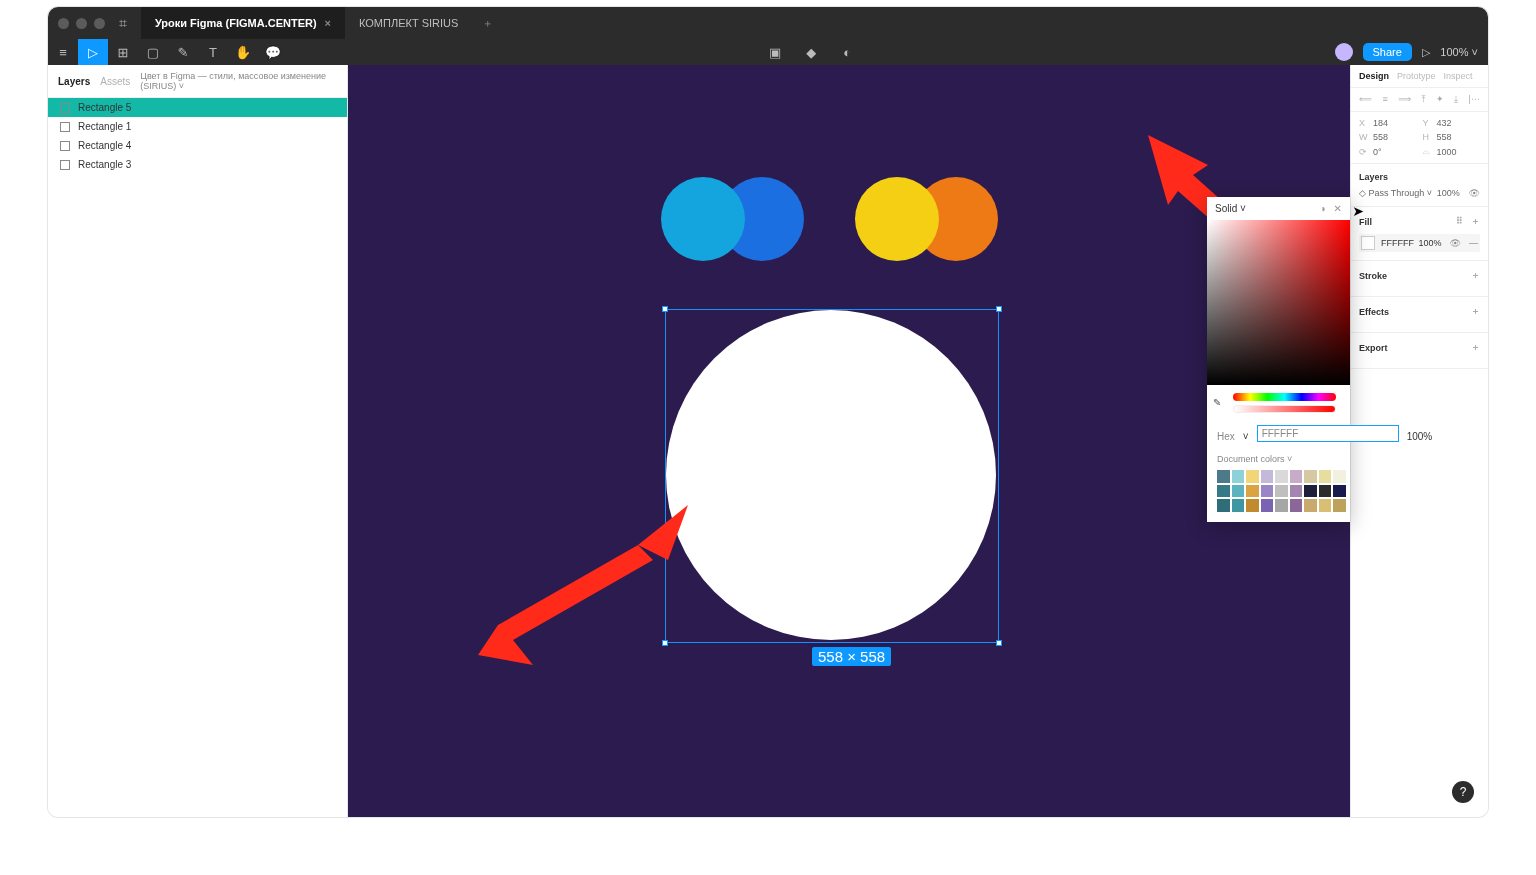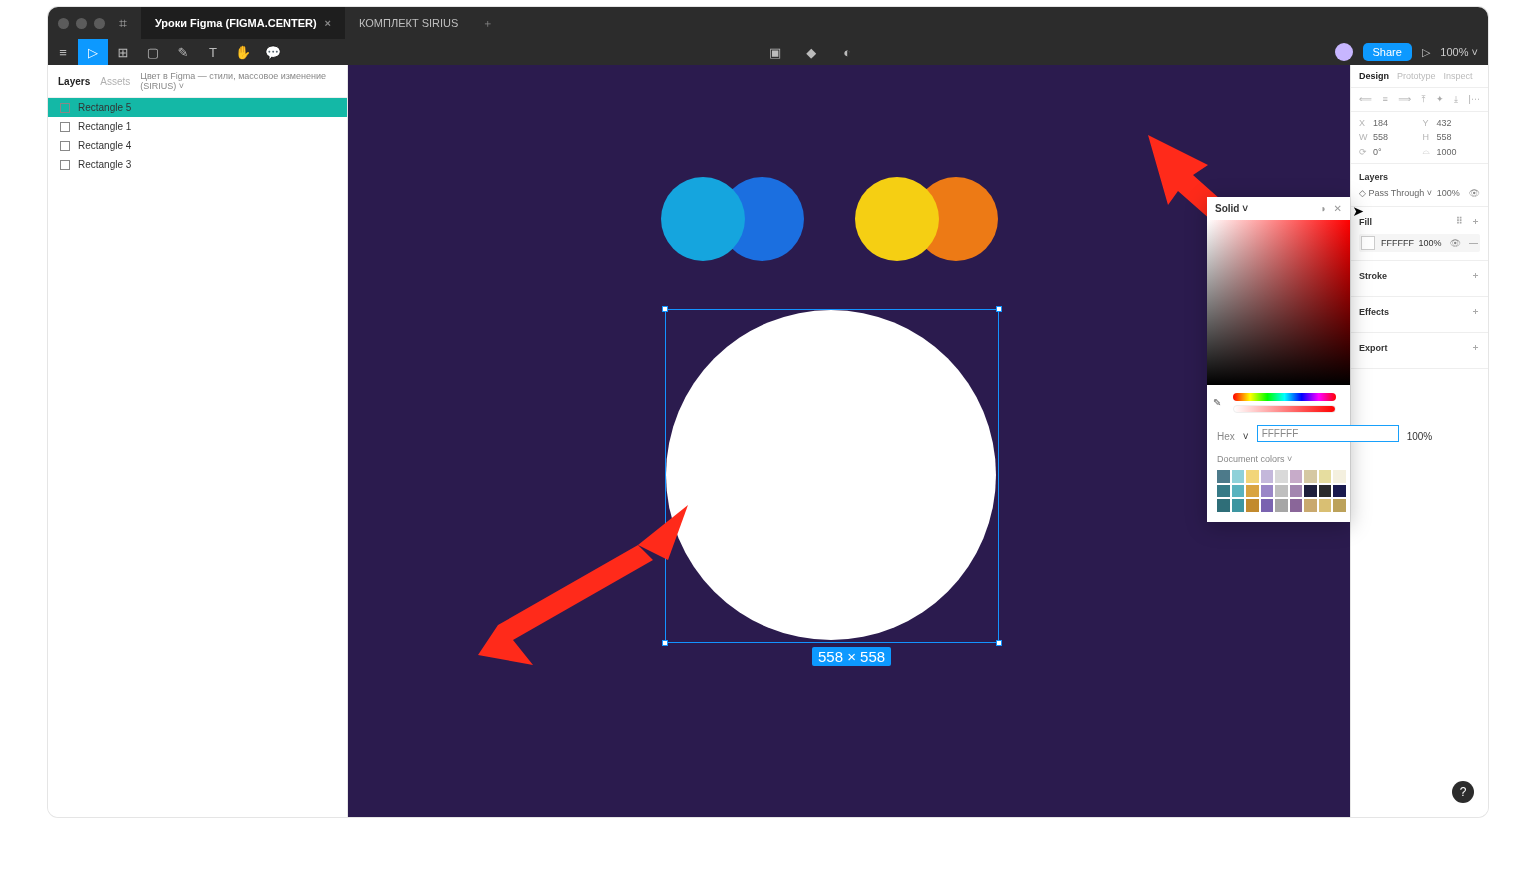--- a/index.html
+++ b/index.html
@@ -71,21 +71,21 @@
   .sec .hdr { display:flex; justify-content:space-between; align-items:center; color:#333; font-weight:600; margin-bottom:6px; }
   .fill-row { display:flex; align-items:center; gap:4px; background:#f5f5f5; padding:2px; border-radius:2px; }
   .swatch { width:14px; height:14px; background:#fff; border:1px solid #ccc; }
   .fill-hex { flex:1; font-size:9px; color:#333; padding-left:2px; }
   .fill-op { font-size:9px; color:#333; }
   .eye { color:#888; margin-left:4px; }
 
   
   .picker { position:absolute; top:190px; right:138px; width:143px; background:#fff; box-shadow:0 4px 20px rgba(0,0,0,.25); z-index:30; font-size:10px; }
   .picker-hdr { display:flex; align-items:center; padding:6px 8px; color:#333; }
-  .picker-hdr .mode { font-weight:700; }
+  .picker-hdr .mode { font-weight:400; }
   .picker-hdr .sp { flex:1; }
   .picker-hdr .ic { color:#999; margin-left:8px; cursor:pointer; }
   .sv { height:165px; background: linear-gradient(to top, #000, transparent), linear-gradient(to right, #fff, #ff0000); position:relative; }
   .hue { height:8px; margin:8px 14px 4px; border-radius:4px; background:linear-gradient(to right,#f00,#ff0,#0f0,#0ff,#00f,#f0f,#f00); }
   .alpha { height:8px; margin:4px 14px 8px; border-radius:4px; background:linear-gradient(to right,#fff,#f00); border:1px solid #eee; }
   .hex-row { display:flex; align-items:flex-end; padding:4px 10px 8px; gap:8px; }
   .hex-row .lbl { color:#888; }
   .hex-row input { flex:1; border:1px solid #18a0fb; padding:2px 4px; font-size:10px; color:#888; }
   .hex-row .op { width:30px; font-size:10px; color:#333; }
   .doc-colors { padding:4px 10px 10px; }

